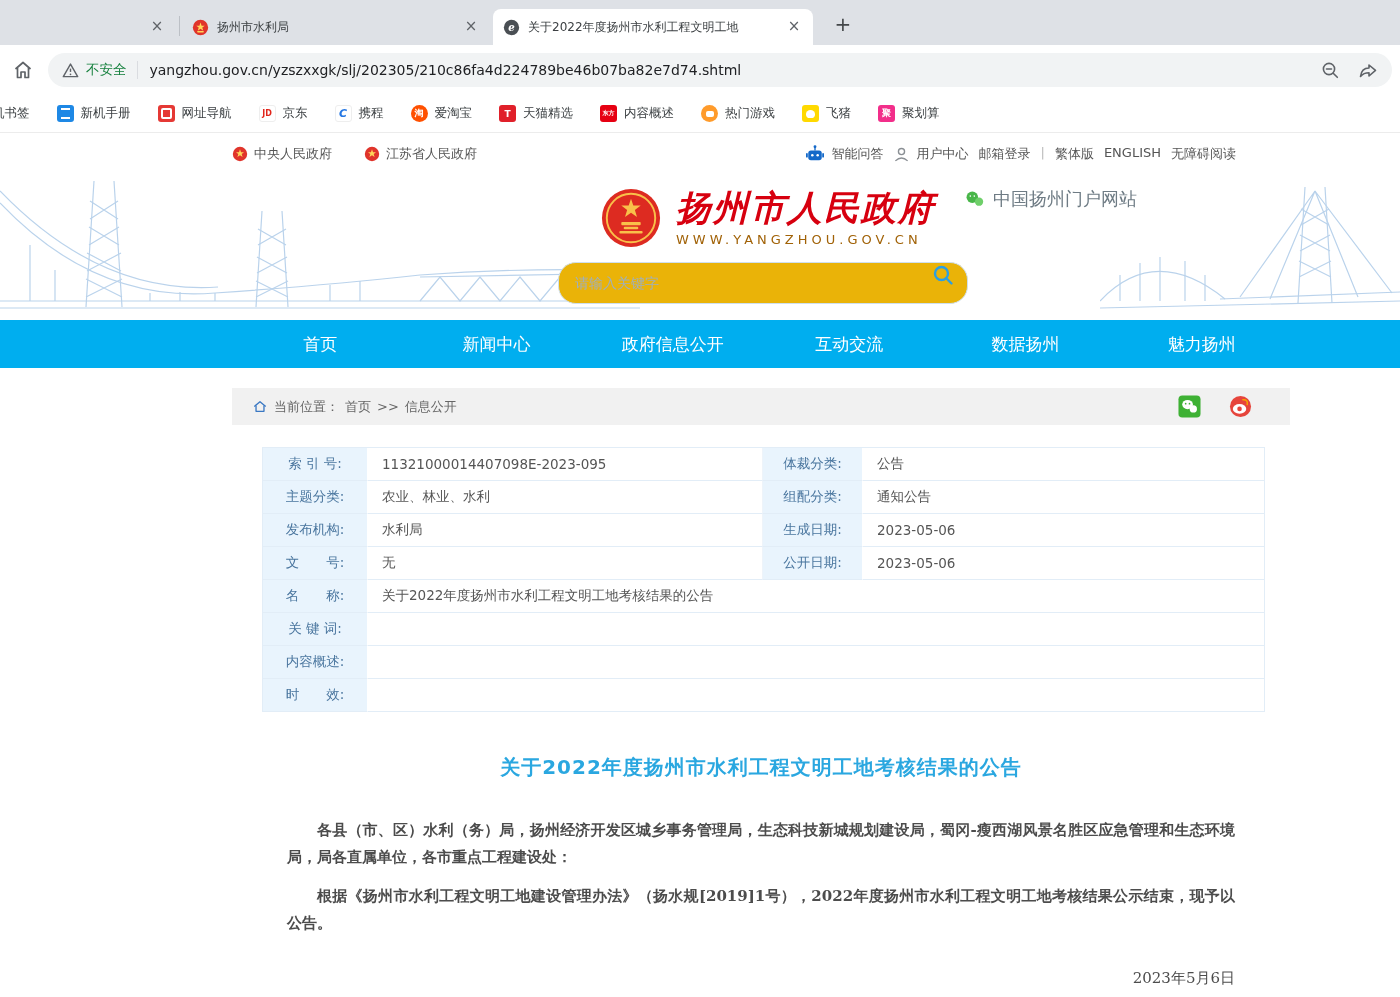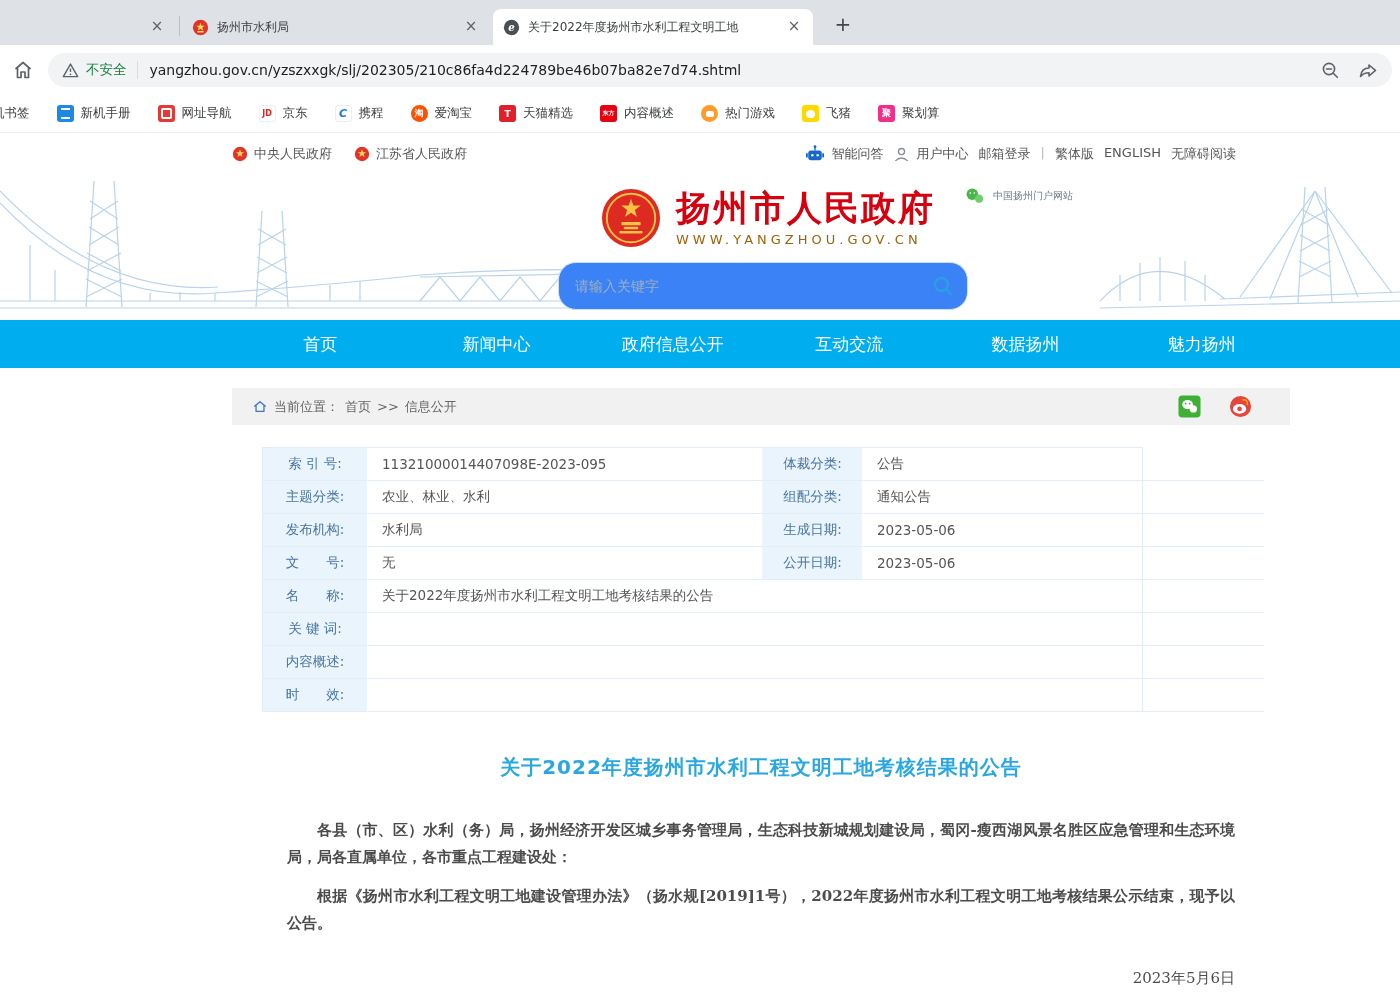--- a/index.html
+++ b/index.html
@@ -40,49 +40,49 @@
   .bi-dongfang { background:#e60012; font-size:6px; line-height:1.1; }
   .bi-game { background:#ff9b2b; border-radius:50%; }
   .bi-game::after { content:""; width:8px; height:6px; background:#fff; border-radius:2px; }
   .bi-fliggy { background:#ffd900; }
   .bi-fliggy::after { content:""; width:9px; height:8px; background:#fff; border-radius:50% 50% 45% 45%; }
   .bi-ju { background:#f22e8a; }
 
   
   .utilbar { position:absolute; left:0; top:133px; width:1400px; height:42px; background:#fff; }
   .utilbar-in { position:absolute; left:232px; right:164px; top:0; height:42px; display:flex; align-items:center; font-size:13px; color:#555; }
-  .util-left { display:flex; align-items:center; gap:22px; }
+  .util-left { display:flex; align-items:center; gap:32px; }
   .util-right { margin-left:auto; display:flex; align-items:flex-start; gap:10px; }
   .util-item { display:flex; align-items:center; gap:6px; cursor:pointer; white-space:nowrap; }
   .util-pipe { color:#bbb; }
 
   
   .banner { position:absolute; left:0; top:175px; width:1400px; height:145px; background:#fff; overflow:hidden; }
   .bridge { position:absolute; top:0; pointer-events:none; }
   .bridge.left { left:0; } .bridge.right { right:0; }
   .logoblock { position:absolute; left:600px; top:12px; display:flex; align-items:center; gap:14px; }
-  .sitename { color:#d7000f; font-size:35px; font-weight:bold; letter-spacing:2px; line-height:1.1; }
+  .sitename { color:#d7000f; font-size:35px; font-weight:bold; letter-spacing:2px; line-height:1.1;font-style:italic; }
   .siteurl { color:#a16207; font-size:13px; letter-spacing:4px; margin-top:4px; }
-  .portal { position:absolute; left:965px; top:12px; display:flex; align-items:center; gap:8px; font-size:10px; color:#6e7b84; cursor:pointer; }
-  .searchwrap { position:absolute; left:558px; top:87px; width:410px; height:48px; border:1px solid #cfe0ee; border-radius:18px; background:#3b82f6; display:flex; align-items:center; padding:0 12px 0 16px; }
+  .portal { position:absolute; left:965px; top:12px; display:flex; align-items:center; gap:8px; font-size:18px; color:#6e7b84; cursor:pointer; }
+  .searchwrap { position:absolute; left:558px; top:87px; width:410px; height:42px; border:1px solid #cfe0ee; border-radius:18px; background:#eab308; display:flex; padding:0 12px 0 16px; }
   .searchwrap input { flex:1; border:none; outline:none; font-size:14px; color:#333; background:transparent; font-family:inherit; }
   .searchwrap input::placeholder { color:#9fb0bd; }
 
   
   .mainnav { position:absolute; left:0; top:320px; width:1400px; height:48px; background:#00aeef; }
   .mainnav-in { position:absolute; left:232px; width:1058px; height:48px; display:flex; }
   .navitem { flex:1; text-align:center; line-height:48px; color:#fff; font-size:17px; cursor:pointer; white-space:nowrap; }
 
   
   .content { position:absolute; left:232px; top:368px; width:1058px; background:#fff; }
   .breadcrumb { margin-top:20px; height:37px; background:#f1f1f1; display:flex; align-items:center; padding:0 20px; font-size:13px; color:#666; gap:6px; }
   .crumb-link { cursor:pointer; }
   .crumb-icons { margin-left:auto; display:flex; align-items:center; gap:28px; padding-right:18px; }
 
-  .infotable { margin:22px 30px 0 30px; width:881px; border:1px solid #e2edf7; border-bottom:none; font-size:13.5px; }
+  .infotable { margin:22px 30px 0 30px; width:1003px; border:1px solid #e2edf7; border-bottom:none; font-size:13.5px; }
   .trow { display:grid; grid-template-columns:105px 395px 100px 401px; }
   .trow.span2 { grid-template-columns:105px 896px; }
   .tcell { height:33px; display:flex; align-items:center; border-bottom:1px solid #e2edf7; }
   .tlabel { background:#e9f4fd; color:#49759e; justify-content:center; border-right:1px solid #fff; }
   .tval { color:#555; padding-left:14px; border-right:1px solid #eef4fa; }
   .tval:last-child { border-right:none; }
 
   .article { padding:0 55px; color:#4c4c4c; font-family:"DejaVu Serif","Liberation Serif",serif; }
   .art-title { margin-top:42px; text-align:center; color:#2aa7e0; font-size:20px; font-weight:bold;
     font-family:"DejaVu Sans","Liberation Sans",sans-serif; letter-spacing:1px; }

